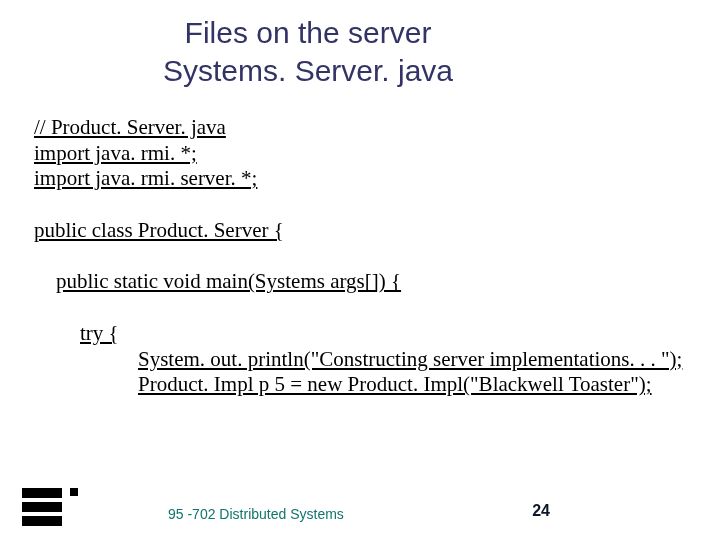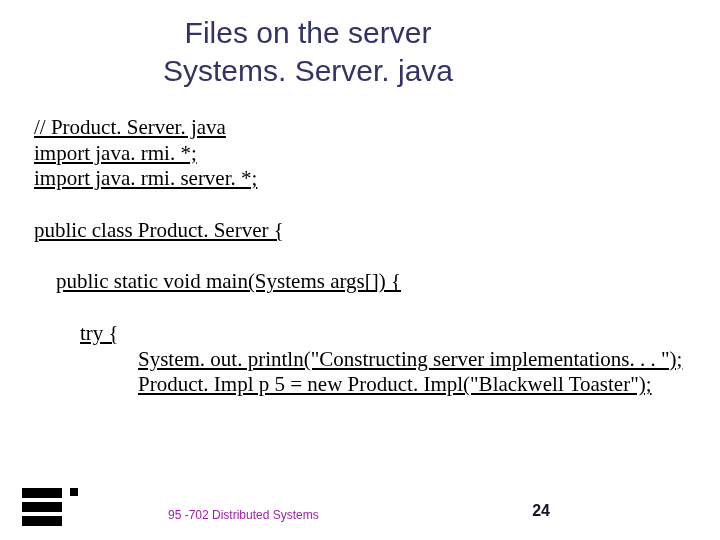--- a/index.html
+++ b/index.html
@@ -5,21 +5,21 @@
   * { margin: 0; padding: 0; box-sizing: border-box; }
   html, body { width: 720px; height: 540px; background: #fff; font-family: "Times New Roman", Times, serif; color: #000; overflow: hidden; }
   .slide { position: relative; width: 616px; height: 540px; }
   .title { font-family: Verdana, Geneva, sans-serif; font-size: 30px; color: #333366; text-align: center; line-height: 1.25; padding-top: 14px; font-weight: 400; }
   .body { position: absolute; left: 34px; top: 115px; width: 694px; font-size: 21px; line-height: 1.22; text-decoration: underline; }
   .body p { margin: 0; }
   .indent1 { padding-left: 22px; }
   .indent2 { padding-left: 46px; }
   .indent3 { padding-left: 104px; }
   .gap { height: 26px; }
-  .footer-course { position: absolute; left: 168px; bottom: 18px; font-family: Verdana, Geneva, sans-serif; font-size: 12px; color: #a21caf; }
+  .footer-course { position: absolute; left: 168px; bottom: 18px; font-family: Verdana, Geneva, sans-serif; font-size: 14px; color: #0f766e; }
   .page-num { position: absolute; right: 66px; bottom: 20px; font-family: Verdana, Geneva, sans-serif; font-size: 16px; font-weight: 700; color: #0f172a; }
   .logo { position: absolute; left: 22px; bottom: 14px; width: 64px; height: 42px; }
   .logo .bar { position: absolute; background: #000; height: 10px; width: 40px; left: 0; }
   .logo .bar.b1 { bottom: 0; }
   .logo .bar.b2 { bottom: 14px; }
   .logo .bar.b3 { bottom: 28px; }
   .logo .dot { position: absolute; width: 8px; height: 8px; background: #000; left: 48px; bottom: 30px; }
 </style>
 </head>
 <body>

